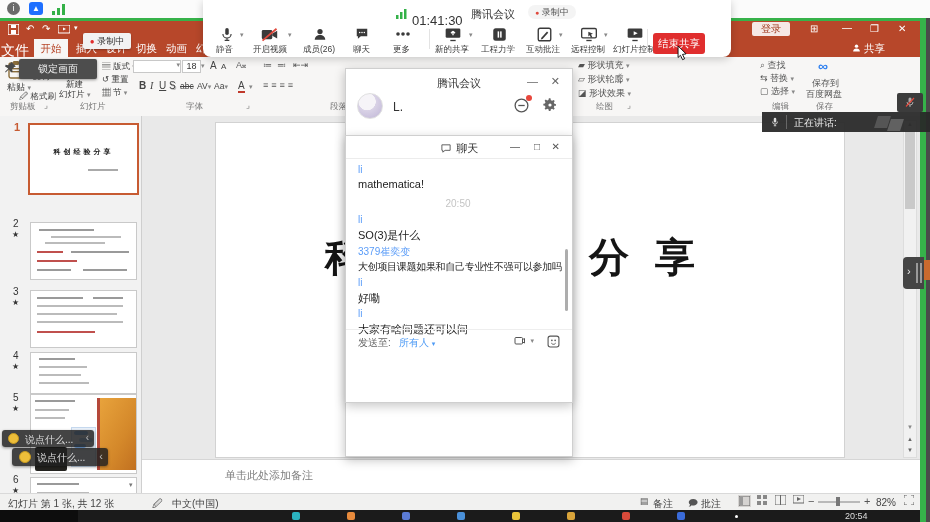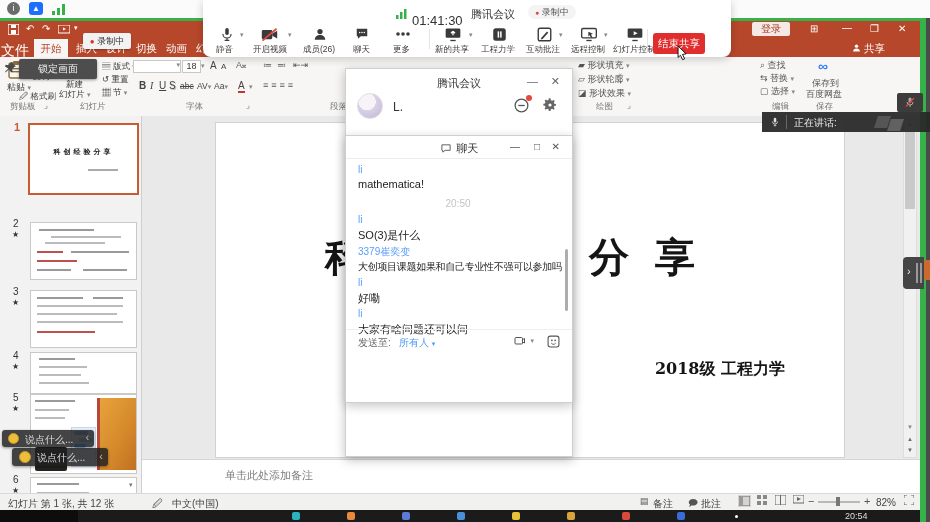--- a/index.html
+++ b/index.html
@@ -152,21 +152,20 @@
   <span class="ab rtxt" style="left:806px;top:88px">百度网盘</span>
   <span class="ab grp" style="left:816px;top:101px">保存</span>
 
   <div class="ab" style="left:0;top:116px;width:141px;height:377px;background:#F2F2F2"></div>
   <div class="ab" style="left:141px;top:116px;width:1px;height:377px;background:#CFCFCF"></div>
   <div class="ab" style="left:142px;top:116px;width:778px;height:343px;background:#E9E9E9"></div>
 
   <div class="ab" style="left:215px;top:122px;width:630px;height:336px;background:#fff;border:1px solid #D2D2D2;box-sizing:border-box"></div>
   <div class="ab slideserif" style="left:325px;top:230px;font-size:40px;letter-spacing:26px;white-space:nowrap">科创经验分享</div>
   <div class="ab slideserif" style="left:650px;top:358px;width:140px;text-align:center;font-size:16px;line-height:21px">
-    <div>2018级  工程力学</div>
   </div>
 
   <div class="ab" style="left:903px;top:120px;width:14px;height:338px;background:#F1F1F1;border:1px solid #DDD;box-sizing:border-box"></div>
   <span class="ab" style="left:907px;top:121px;font-size:6px;color:#888">▲</span>
   <div class="ab" style="left:905px;top:131px;width:10px;height:78px;background:#C9C9C9"></div>
   <span class="ab" style="left:907px;top:424px;font-size:6px;color:#888">▼</span>
   <span class="ab" style="left:907px;top:436px;font-size:6px;color:#666">▲</span>
   <span class="ab" style="left:907px;top:447px;font-size:6px;color:#666">▼</span>
 
   <span class="ab" style="left:14px;top:121px;color:#C75B32;font-size:11px;font-weight:bold">1</span>

